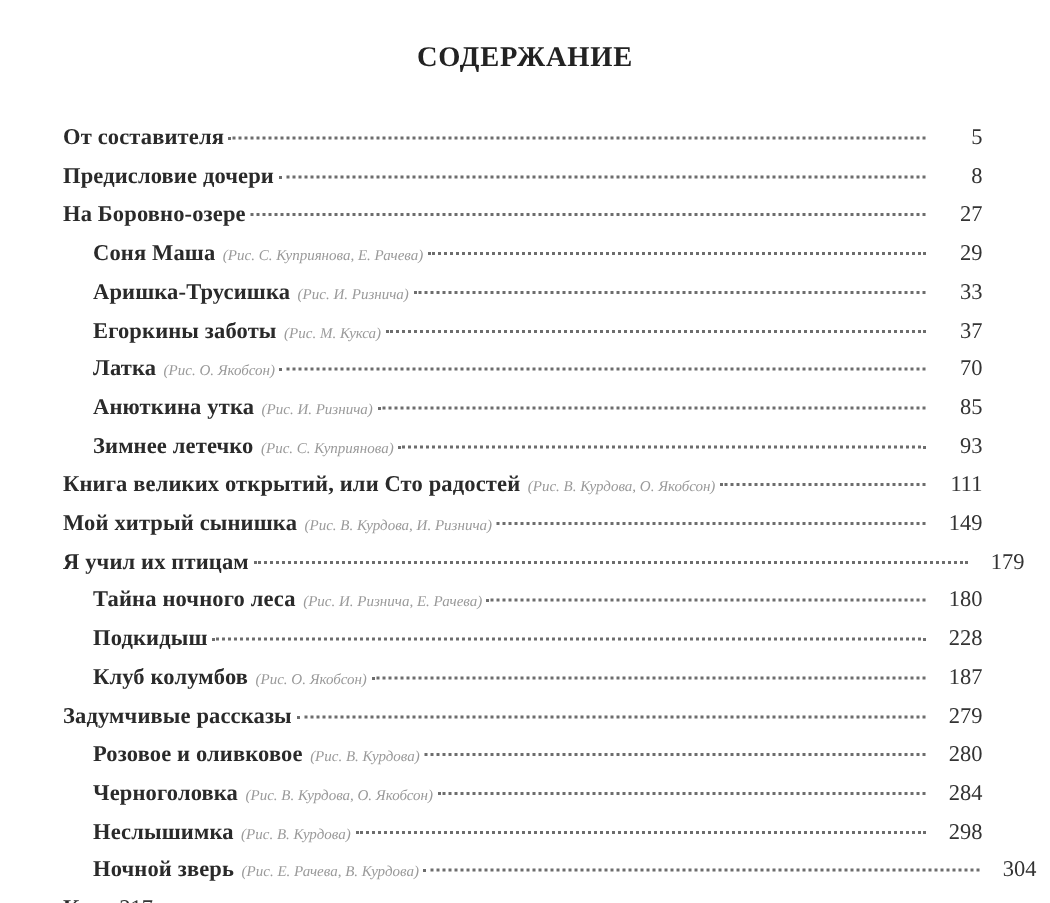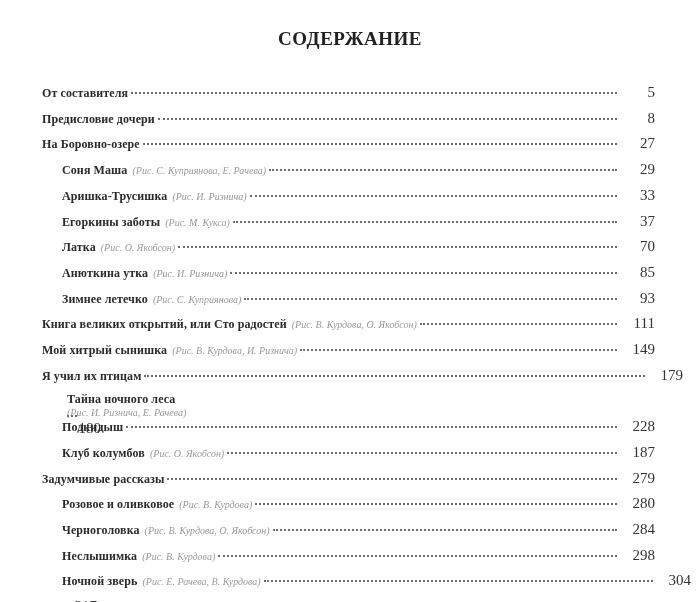--- a/index.html
+++ b/index.html
@@ -25,21 +25,21 @@
     position: absolute; left: 0; width: 700px; height: 24px;
     display: flex; align-items: baseline;
   }
   .entry {
     position: absolute; right: 45px;
     display: flex; align-items: baseline;
     white-space: nowrap; overflow: hidden;
   }
   .label {
     font-family: "Liberation Serif", serif;
-    font-size: 12px; color: #2a2a2a;
+    font-size: 15px; color: #2a2a2a;
     font-weight: bold;
     letter-spacing: 0.1px;
   }
   .row.top .label { font-weight: bold; }
   .credit {
     font-family: "Liberation Serif", serif;
     font-style: italic; font-size: 10px; color: #9a9a9a;
     margin-left: 5px;
   }
   .dots {
@@ -146,21 +146,21 @@
       </div>
     </div>
     <div class="row top" style="top: 282.7px; padding-left: 28px;">
       <div class="entry" style="left: 42px;">
         <span class="label">Я учил их птицам</span>
         <span class="dots"></span>
         <span class="page">179</span>
       </div>
     </div>
     <div class="row sub" style="top: 308.4px;">
-      <div class="entry" style="left: 62px; flex-direction: column;">
+      <div class="entry" style="left: 62px;">
         <span class="label">Тайна ночного леса</span>
         <span class="credit">(Рис. И. Ризнича, Е. Рачева)</span>
         <span class="dots"></span>
         <span class="page">180</span>
       </div>
     </div>
     <div class="row sub" style="top: 334.1px;">
       <div class="entry" style="left: 62px;">
         <span class="label">Подкидыш</span>
         <span class="dots"></span>

